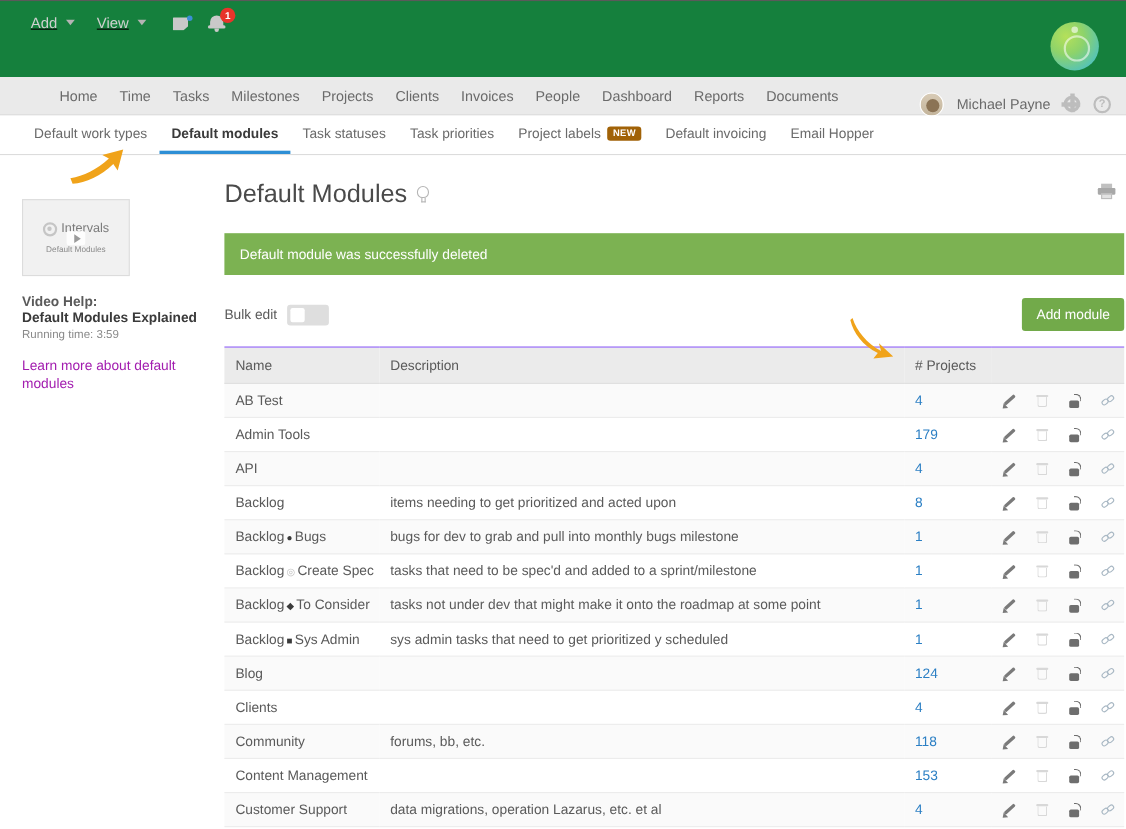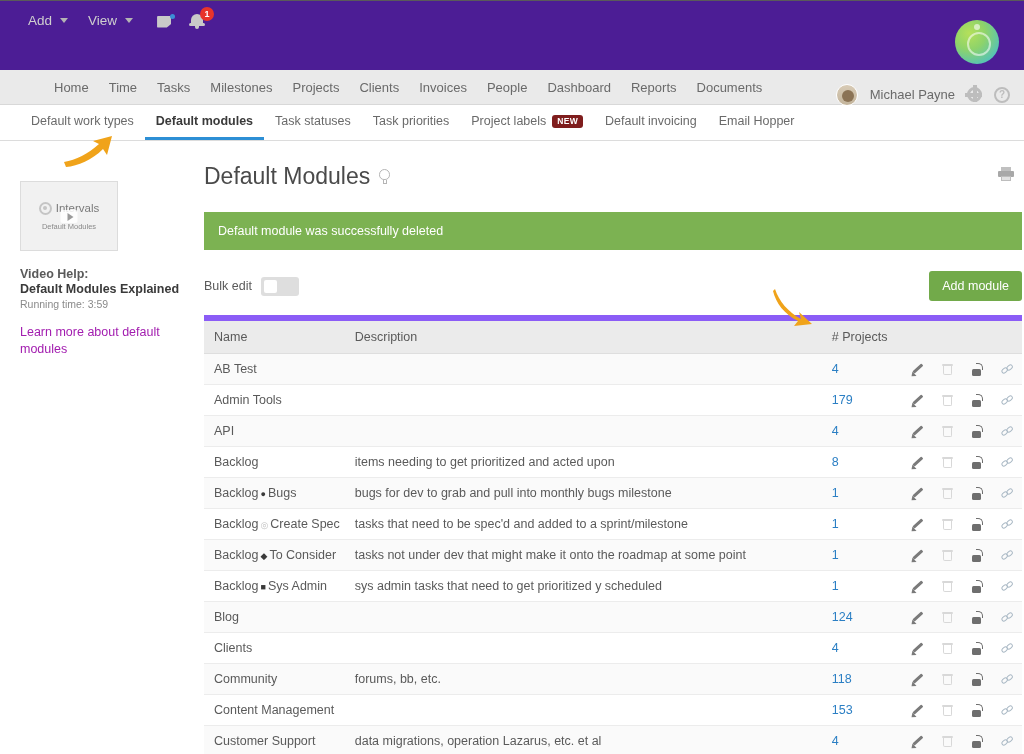--- a/index.html
+++ b/index.html
@@ -7,25 +7,26 @@
     width: 1024px; height: 754px;
     font-family: "Liberation Sans", sans-serif;
     background: #ffffff;
     overflow: hidden;
   }
 
   
   .topbar {
     position: relative;
     height: 70px;
-    background: #4c1d95;
+    background: #15803d;
     border-top: 1px solid #5a5a5a;
     display: flex;
     align-items: flex-start;
     padding: 9px 0 0 18px;
+    text-decoration: underline;
   }
   .tb-item {
     display: inline-flex; align-items: center; gap: 6px;
     color: #cfcfcf; font-size: 13.5px;
     padding: 3px 10px; cursor: pointer;
   }
   .caret {
     width: 0; height: 0;
     border-left: 4px solid transparent;
     border-right: 4px solid transparent;
@@ -138,21 +139,21 @@
     font-size: 12.5px; color: #6a6a6a;
     padding: 0 11px; cursor: pointer;
     border-bottom: 3px solid transparent;
     white-space: nowrap;
   }
   .subnav .tab.active {
     color: #3a3a3a; font-weight: bold;
     border-bottom-color: #2d8fd5;
   }
   .new-badge {
-    background: #7f1d1d; color: #fff;
+    background: #a16207; color: #fff;
     font-size: 8.5px; font-weight: bold;
     padding: 1.5px 5px; border-radius: 3px;
     letter-spacing: .3px;
     text-align: right;
   }
 
   
   .page { display: flex; position: relative; }
   .sidebar { width: 192px; padding: 40px 0 0 20px; flex: none; }
   .content { flex: 1; padding: 22px 14px 0 0; position: relative; }
@@ -259,21 +260,21 @@
 
   
   table.modules {
     margin: 14px 0 0 12px; width: 818px;
     border-collapse: collapse;
   }
   table.modules thead th {
     background: #ebebeb; color: #5a5a5a;
     font-size: 12.5px; font-weight: normal; text-align: left;
     padding: 9px 0 9px 10px;
-    border-top: 6px solid #8b5cf6;
+    border-top: 1px solid #8b5cf6;
     border-bottom: 1px solid #dedede;
   }
   table.modules tbody td {
     font-size: 12.5px; color: #5a5a5a;
     padding: 8px 0 8px 10px;
     border-bottom: 1px solid #ececec;
     height: 27px;
   }
   table.modules tbody tr:nth-child(odd) td { background: #fafafa; }
   table.modules tbody tr:nth-child(even) td { background: #ffffff; }

